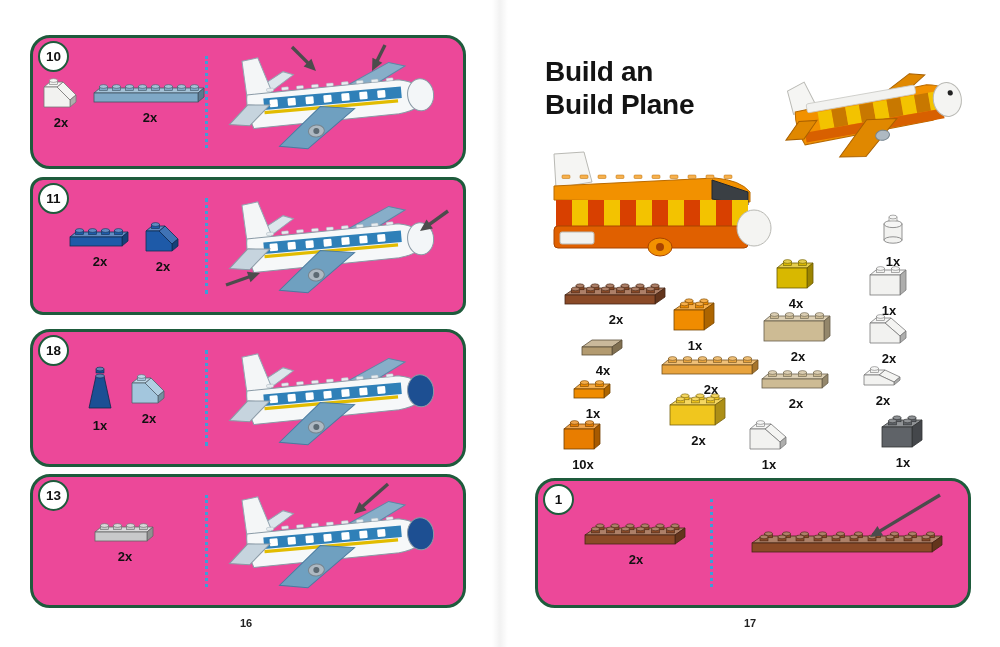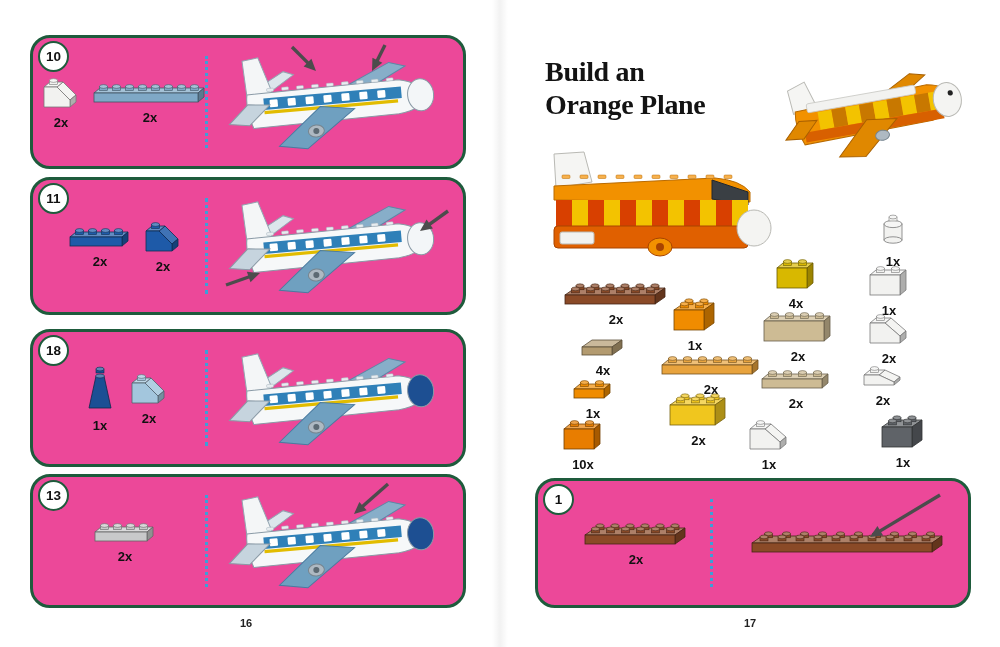--- a/index.html
+++ b/index.html
@@ -14,21 +14,21 @@
     align-items:center;justify-content:center;gap:12px;}
   .part{display:flex;flex-direction:column;align-items:center;gap:2px;text-align:center;}
   .qty{font-size:13px;font-weight:bold;color:#111;}
   .dotted{position:absolute;left:172px;top:18px;bottom:18px;width:0;border-left:3.5px dotted #3aa0d8;}
   .illo{position:absolute;left:182px;right:4px;top:0;bottom:0;display:flex;align-items:center;justify-content:center;}
   .pcell{position:absolute;display:flex;flex-direction:column;align-items:center;gap:2px;}
   .page-num{position:absolute;bottom:18px;font-size:11px;font-weight:bold;color:#222;}
   .page-num.left{left:240px;}
   .page-num.right{left:744px;margin-top:12px;}
   .title{position:absolute;left:545px;top:55px;font-size:28px;font-weight:800;
-    line-height:1.18;color:#131313;letter-spacing:-0.3px;font-family:Liberation Serif, serif;}
+    line-height:1.18;color:#131313;letter-spacing:-0.3px;}
   .oplane-a{position:absolute;left:540px;top:148px;}
   .oplane-b{position:absolute;left:782px;top:46px;}
   #step1-parts{position:absolute;left:28px;top:0;bottom:0;width:140px;display:flex;
     align-items:center;justify-content:center;}
   #step1-result{position:absolute;left:200px;top:0;bottom:0;right:10px;display:flex;
     align-items:center;justify-content:center;}
   .arrow-overlay{position:absolute;left:0;top:0;pointer-events:none;}
 </style>
 </head>
 <body>
@@ -108,21 +108,21 @@
     <ellipse cx="94" cy="88" rx="8" ry="6" fill="#aeb9c2" stroke="#76848e"></ellipse>
     <circle cx="94" cy="88" r="3" fill="#5d6a73"></circle>
   </g>
             <line x1="72" y1="6" x2="89.63603896932108" y2="23.63603896932107" stroke="#4c4c4c" stroke-width="3.4"></line>
             <polygon points="96,30 91.40380592228745,17.62563132923542 83.62563132923542,25.403805922287443" fill="#4c4c4c"></polygon>
             <line x1="165" y1="4" x2="156.0249223594996" y2="21.950155281000757" stroke="#4c4c4c" stroke-width="3.4"></line>
             <polygon points="152,30 162.28591269649903,21.726548483250777 152.44721359549996,16.807198932751238" fill="#4c4c4c"></polygon>
           </svg>
         </div>
       </div>
-      <div class="step-box" style="left: 30px; width: 430px; top: 177px; height: 132px;">
+      <div class="step-box" style="left: 30px; width: 430px; top: 177px; height: 132px; border-radius: 13px;">
         <div class="badge">11</div>
     <div class="parts">
           <div class="part">
             <div><svg width="64" height="24" viewBox="0 0 64 24">
                 <polygon points="2,13 8,8 60,8 54,13" fill="#628cc2" stroke="#0f2d54" stroke-width="0.8"></polygon>
                 <polygon points="54,13 60,8 60,17 54,22" fill="#164179" stroke="#0f2d54" stroke-width="0.8"></polygon>
                 <rect x="2" y="13" width="52" height="9" fill="#1e5aa8" stroke="#0f2d54" stroke-width="0.8"></rect>
                 <rect x="7.5" y="6.5" width="8" height="4" fill="#1e5aa8" stroke="#0f2d54" stroke-width="0.6"></rect>
                 <ellipse cx="11.5" cy="6.5" rx="4" ry="1.9" fill="#628cc2" stroke="#0f2d54" stroke-width="0.6"></ellipse>
                 <rect x="20.5" y="6.5" width="8" height="4" fill="#1e5aa8" stroke="#0f2d54" stroke-width="0.6"></rect>
@@ -299,21 +299,21 @@
             <line x1="168" y1="4" x2="140.74854069828584" y2="28.04540526621838" stroke="#4c4c4c" stroke-width="3.4"></line>
             <polygon points="134,34 146.63697326835876,30.184648559465852 139.35913526040343,21.936432150449836" fill="#4c4c4c"></polygon>
           </svg>
         </div>
       </div>
     </div>
   <div class="page-num left">16</div>
 
   <div class="title">
     <span>Build an</span><br>
-    <span>Orange Plane</span>
+    <span>Build Plane</span>
   </div>
 
   <div class="oplane-a"><svg width="235" height="115" viewBox="0 0 235 115">
     <polygon points="14,6 44,4 52,34 16,40" fill="#f5f5f3" stroke="#b9b9b4" stroke-width="1"></polygon>
     <path d="M14,38 L175,30 Q200,32 210,44 L210,54 L14,52 Z" fill="#f29100" stroke="#b96a00" stroke-width="1"></path>
     <rect x="22" y="27" width="8" height="3.5" rx="1" fill="#f7b14d" stroke="#b96a00" stroke-width="0.5"></rect>
         <rect x="40" y="27" width="8" height="3.5" rx="1" fill="#f7b14d" stroke="#b96a00" stroke-width="0.5"></rect>
         <rect x="58" y="27" width="8" height="3.5" rx="1" fill="#f7b14d" stroke="#b96a00" stroke-width="0.5"></rect>
         <rect x="76" y="27" width="8" height="3.5" rx="1" fill="#f7b14d" stroke="#b96a00" stroke-width="0.5"></rect>
         <rect x="94" y="27" width="8" height="3.5" rx="1" fill="#f7b14d" stroke="#b96a00" stroke-width="0.5"></rect>

